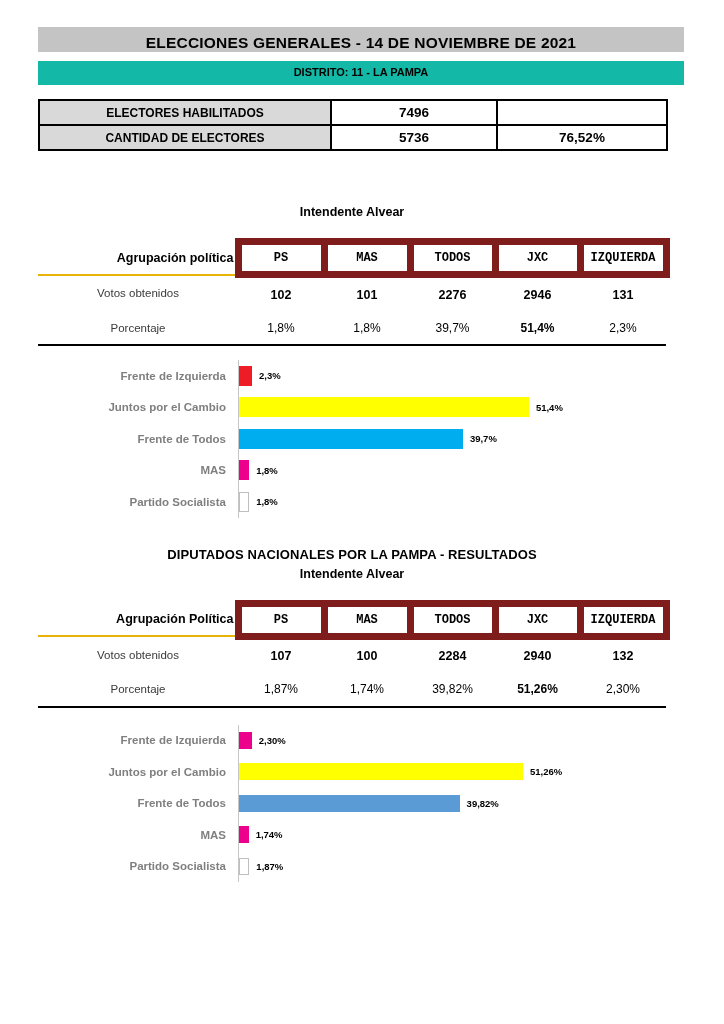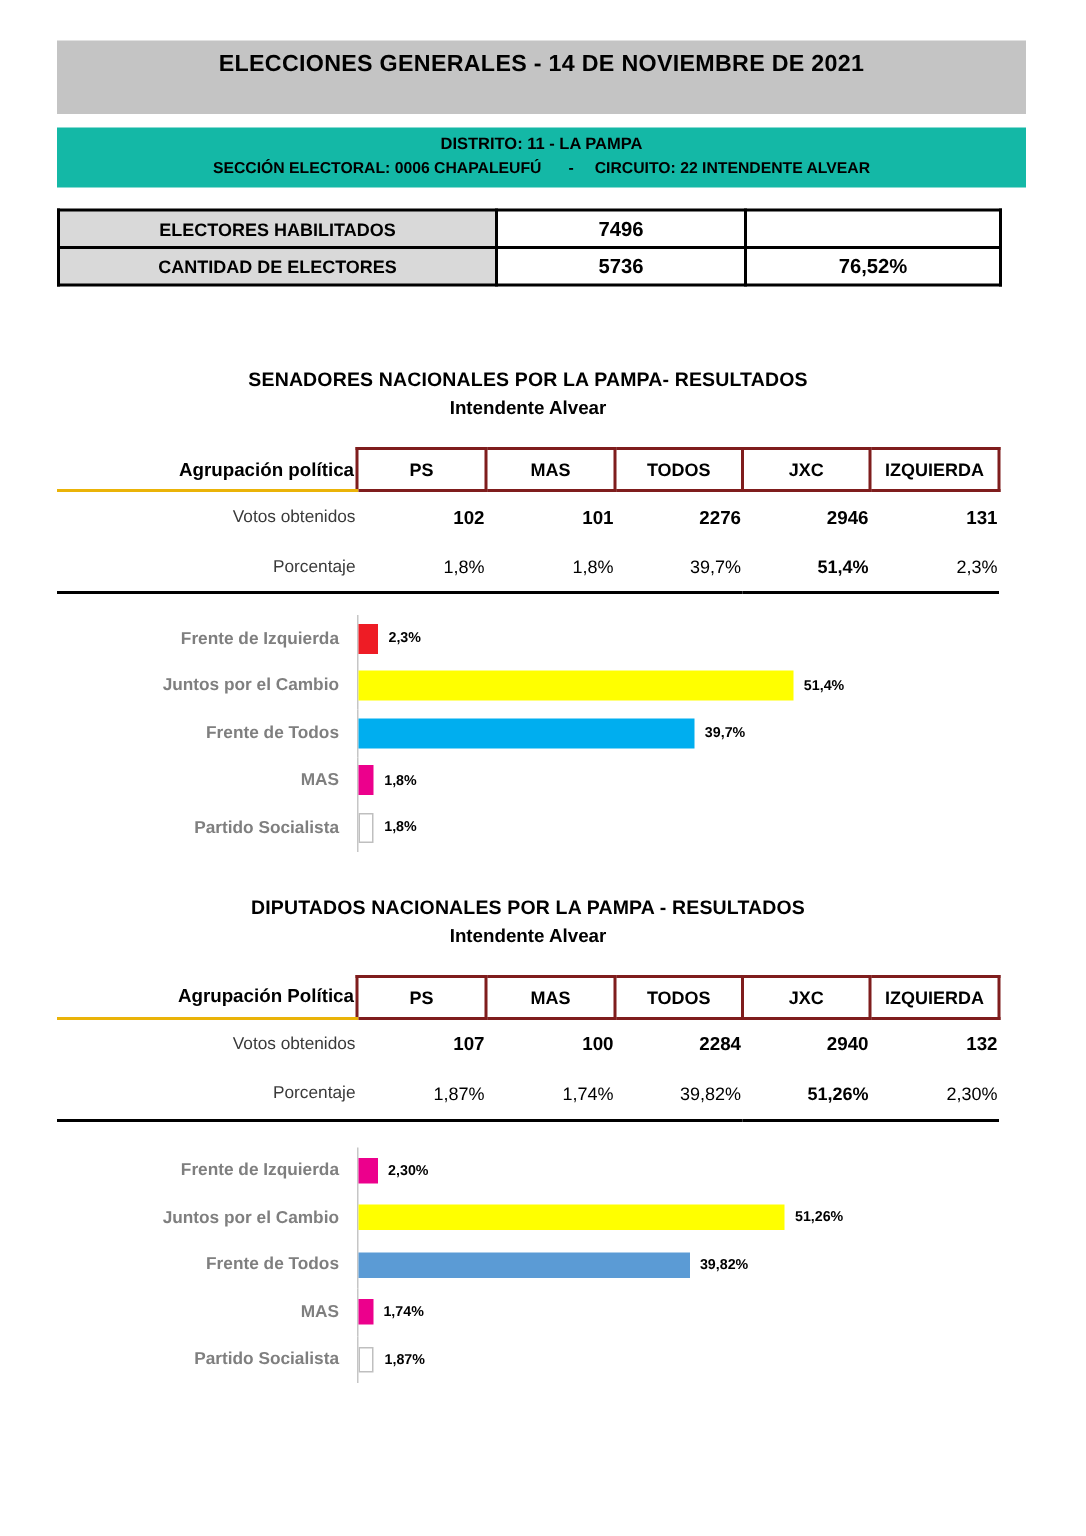--- a/index.html
+++ b/index.html
@@ -2,43 +2,43 @@
 <html><head>
 <meta charset="utf-8">
 <style>
   html,body{margin:0;padding:0;}
   body{
     width:724px;height:1024px;background:#ffffff;
     font-family:"Liberation Sans",sans-serif;color:#000;
     -webkit-font-smoothing:antialiased;overflow:hidden;
   }
   .band{margin-left:38px;width:646px;text-align:center;box-sizing:border-box;}
-  .hdr-gray{margin-top:27px;background:#C4C4C4;padding:7px 0 24px;}
+  .hdr-gray{margin-top:27px;background:#C4C4C4;padding:7px 0 0;}
   .hdr-gray .l1{font-size:15.5px;font-weight:bold;letter-spacing:.2px;}
   .hdr-gray .l2{font-size:12.5px;font-weight:bold;margin-top:4px;letter-spacing:.2px;}
   .hdr-blue{margin-top:9px;background:#14b8a6;padding:5px 0 7px;}
   .hdr-blue .l1{font-size:11px;font-weight:bold;}
   .hdr-blue .l2{font-size:10.5px;font-weight:bold;margin-top:4px;}
   .hdr-blue .sep{display:inline-block;margin:0 14px 0 18px;}
 
   table{border-collapse:collapse;table-layout:fixed;}
   .electors{margin:14px 0 0 38px;width:628px;padding-left:44px;}
   .electors td{border:2px solid #000;height:21px;text-align:center;vertical-align:middle;font-weight:bold;}
   .electors .lbl{background:#D9D9D9;font-size:12px;}
   .electors .val{font-size:13.5px;}
 
   .sec-title{margin-top:54px;width:628px;margin-left:38px;text-align:center;}
   .sec-title .t{font-size:13px;font-weight:bold;letter-spacing:.1px;}
   .sec-title .st{font-size:12.5px;font-weight:bold;margin-top:5px;}
   .sec-title.dip{margin-top:29px;}
 
   .results{margin:19px 0 0 38px;width:628px;}
-  .results th.box{border:2px solid #7f1d1d;height:24px;font-size:12px;font-weight:bold;text-align:center;vertical-align:middle;}
+  .results th.box{border:7px solid #7f1d1d;height:24px;font-size:12px;font-weight:bold;text-align:center;vertical-align:middle;font-family:Liberation Mono, monospace;}
   .results th.corner{border:none;border-bottom:2px solid #eab308;font-size:12.5px;font-weight:bold;text-align:right;}
-  .results td{height:31px;text-align:right;vertical-align:middle;border:none;}
+  .results td{height:31px;text-align:center;vertical-align:middle;border:none;}
   .results td.rl{font-size:11.5px;color:#3a3a3a;font-weight:normal;}
   .results tr.r1 td.v{font-size:12.5px;font-weight:bold;}
   .results tr.r2 td.v{font-size:12px;font-weight:normal;}
   .results tr.r2 td{border-bottom:2.5px solid #000;}
   .results td.b{font-weight:bold !important;}
 
   .chart{margin:14px 0 0 38px;width:628px;}
   .chart.dip{margin-top:17px;}
   .chart-row{display:flex;align-items:center;height:31.5px;}
   .cat{width:188px;text-align:right;padding-right:12px;color:#7F7F7F;
@@ -50,21 +50,20 @@
 </style>
 </head>
 <body>
 
 <div class="band hdr-gray">
   <div class="l1">ELECCIONES GENERALES - 14 DE NOVIEMBRE DE 2021</div>
 </div>
 
 <div class="band hdr-blue">
   <div class="l1">DISTRITO: 11 - LA PAMPA</div>
-  <div class="l2"><span>SECCIÓN ELECTORAL: 0006 CHAPALEUFÚ</span><span class="sep">-</span><span>CIRCUITO: 22 INTENDENTE ALVEAR</span></div>
 </div>
 
 <table class="electors">
   <colgroup>
       <col style="width:292px">
       <col style="width:166px">
       <col style="width:170px">
     </colgroup>
   <tbody>
       <tr>
@@ -74,21 +73,20 @@
   </tr>
   <tr>
     <td class="lbl">CANTIDAD DE ELECTORES</td>
     <td class="val">5736</td>
     <td class="val">76,52%</td>
   </tr>
 </tbody>
   </table>
 
 <div class="sec-title">
-  <div class="t">SENADORES NACIONALES POR LA PAMPA- RESULTADOS</div>
   <div class="st">Intendente Alvear</div>
 </div>
 
 <table class="results">
   <colgroup>
       <col style="width:200px">
       <col style="width:86px">
       <col style="width:86px">
       <col style="width:85px">
       <col style="width:85px">

